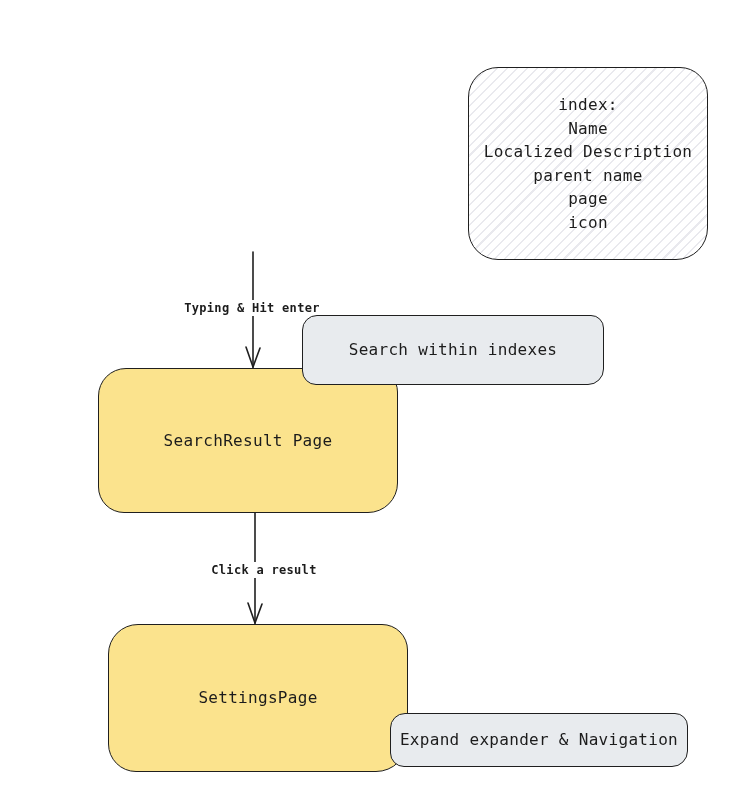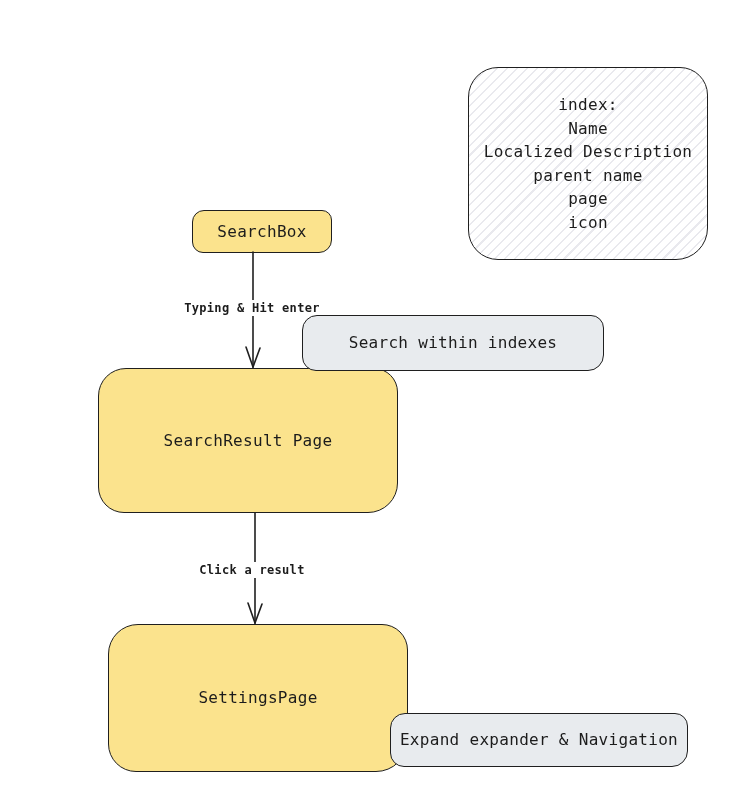--- a/index.html
+++ b/index.html
@@ -48,21 +48,21 @@
     z-index: 1;
     flex-direction: column;
   }
   
   #settings-init   { left: 36px;  top: 112px; width: 435px; height: 50px;
                      border-radius: 13px 11px 14px 12px; }
   #index-info      { left: 468px; top: 67px;  width: 240px; height: 193px;
                      border-radius: 30px 28px 32px 30px; }
   #search-box      { left: 192px; top: 210px; width: 140px; height: 43px;
                      border-radius: 12px 10px 13px 11px; }
-  #search-within   { left: 302px; top: 315px; width: 302px; height: 56px;
+  #search-within   { left: 302px; top: 315px; width: 302px; height: 70px;
                      border-radius: 15px 13px 16px 14px; z-index: 3; }
   #search-result   { left: 98px;  top: 368px; width: 300px; height: 145px;
                      border-radius: 28px 24px 30px 26px; }
   #settings-page   { left: 108px; top: 624px; width: 300px; height: 148px;
                      border-radius: 30px 26px 32px 28px; }
   #expand-nav      { left: 390px; top: 713px; width: 298px; height: 54px;
                      border-radius: 15px 13px 16px 14px; z-index: 3; }
 
   .index-line {
     display: block;
@@ -86,40 +86,37 @@
     z-index: 3;
     transform: translate(-50%, -50%);
     background: var(--canvas, #ffffff);
     padding: 1px 4px;
     font-size: 12px;
     letter-spacing: 0.3px;
     white-space: nowrap;
     font-weight: bold;
   }
   #typing-label { left: 252px; top: 308px; }
-  #click-label  { left: 252px; top: 570px; text-align: center; }
+  #click-label  { left: 264px; top: 570px; text-align: center; }
 </style>
 </head>
 <body>
 
 <div id="canvas">
 
 
   <div class="node node-hatched" id="index-info">
     <span class="index-line">index:</span>
     <span class="index-line">Name</span>
     <span class="index-line">Localized Description</span>
     <span class="index-line">parent name</span>
     <span class="index-line">page</span>
     <span class="index-line">icon</span>
   </div>
 
-  <div class="node node-yellow" id="search-box">
-    <span>SearchBox</span>
-  </div>
 
   <svg class="arrow" id="arrow-typing" width="30" height="120" style="left:238px; top:250px;">
     <line x1="15" y1="2" x2="15" y2="117"></line>
     <line x1="15" y1="117" x2="8" y2="97"></line>
     <line x1="15" y1="117" x2="22" y2="98"></line>
   </svg>
   <div class="edge-label" id="typing-label">Typing &amp; Hit enter</div>
 
   <div class="node node-grey" id="search-within">
     <span>Search within indexes</span>

